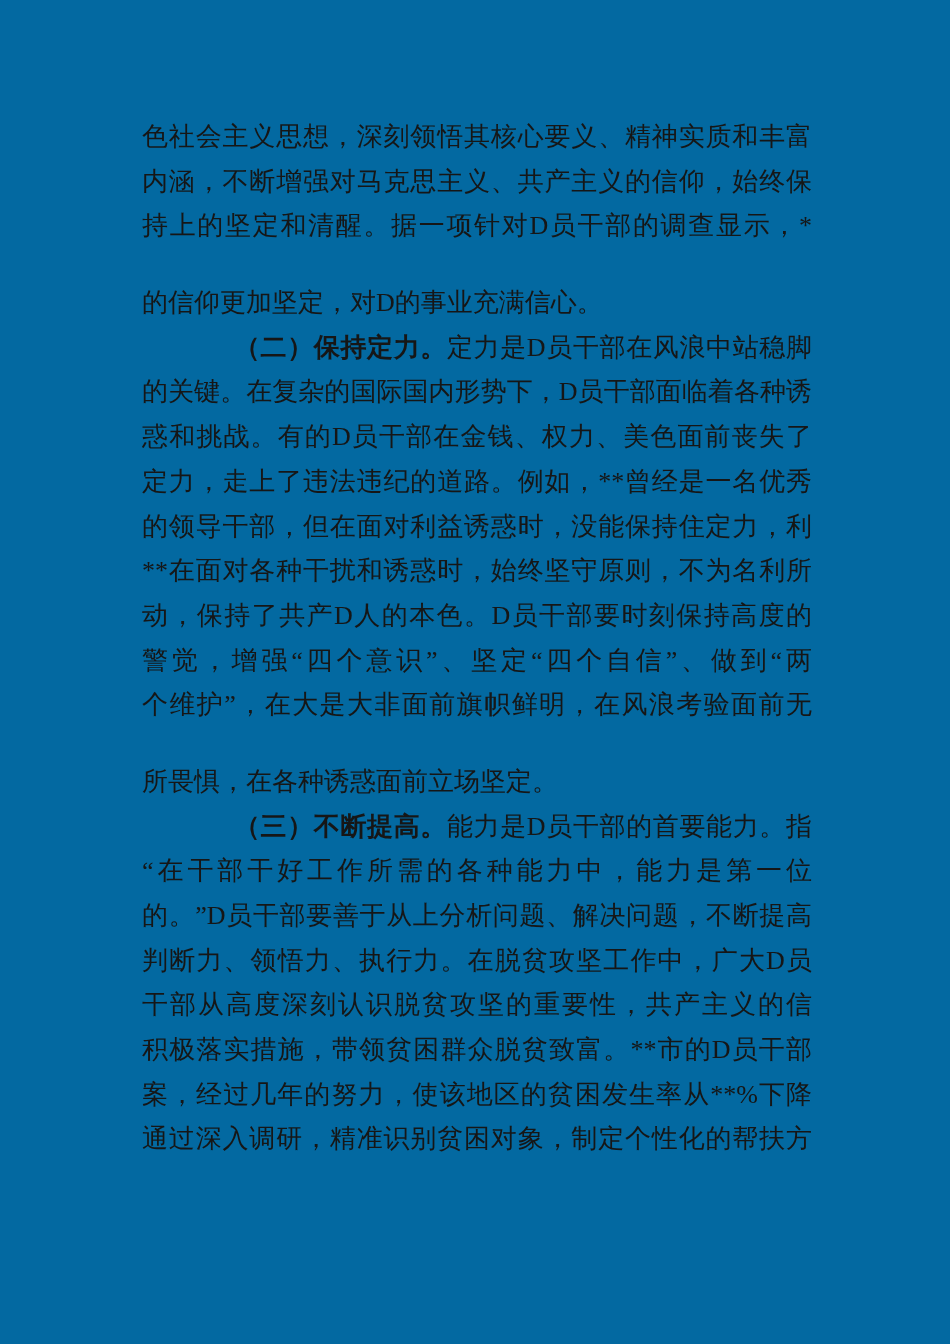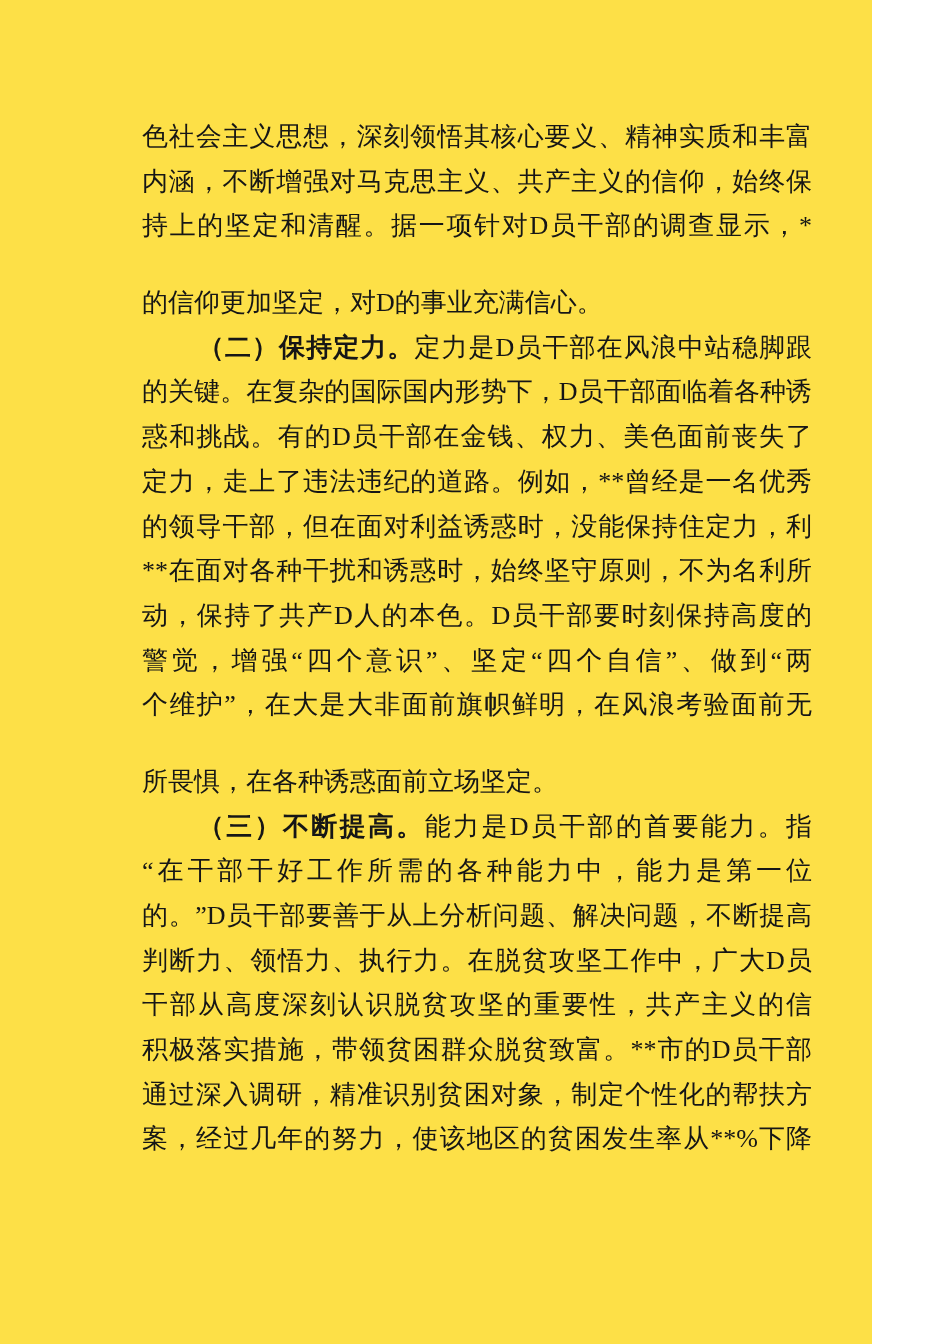--- a/index.html
+++ b/index.html
@@ -3,22 +3,22 @@
 <meta charset="utf-8">
 <style>
   html, body {
     margin: 0; padding: 0;
     width: 950px; height: 1344px;
     background: #ffffff;
     font-family: "Liberation Serif", "DejaVu Serif", serif;
   }
   .page {
     position: relative;
-    width: 872px; height: 1344px;
-    background: #fde047;
+    width: 950px; height: 1344px;
+    background: #0369a1;
     overflow: hidden;
   }
   .textblock {
     position: absolute;
     left: 142px; top: 115px;
     width: 670px;
     color: #161616;
     font-size: 26px;
     line-height: 44.7px;
   }
@@ -30,20 +30,21 @@
   }
   .line.end {
     text-align-last: left;
     margin-top: 32px;
   }
   .line.indent {
     text-indent: 2.15em;
   }
   .b {
     font-weight: bold;
+    margin-left: 36px;
   }
 </style>
 </head>
 <body>
 
 <div class="page">
   <div class="textblock">
 
     <div class="line"><span>色社会主义思想，深刻领悟其核心要义、精神实质和丰富</span></div>
     <div class="line"><span>内涵，不断增强对马克思主义、共产主义的信仰，始终保</span></div>
@@ -60,17 +61,17 @@
     <div class="line"><span>警觉，增强“四个意识”、坚定“四个自信”、做到“两</span></div>
     <div class="line"><span>个维护”，在大是大非面前旗帜鲜明，在风浪考验面前无</span></div>
     <div class="line end"><span>所畏惧，在各种诱惑面前立场坚定。</span></div>
 
     <div class="line indent"><span class="b">（三）不断提高。</span><span>能力是D员干部的首要能力。指出：</span></div>
     <div class="line"><span>“在干部干好工作所需的各种能力中，能力是第一位</span></div>
     <div class="line"><span>的。”D员干部要善于从上分析问题、解决问题，不断提高</span></div>
     <div class="line"><span>判断力、领悟力、执行力。在脱贫攻坚工作中，广大D员</span></div>
     <div class="line"><span>干部从高度深刻认识脱贫攻坚的重要性，共产主义的信仰，</span></div>
     <div class="line"><span>积极落实措施，带领贫困群众脱贫致富。**市的D员干部</span></div>
+    <div class="line"><span>案，经过几年的努力，使该地区的贫困发生率从**%下降</span></div>
     <div class="line"><span>通过深入调研，精准识别贫困对象，制定个性化的帮扶方</span></div>
-    <div class="line"><span>案，经过几年的努力，使该地区的贫困发生率从**%下降</span></div>
 
   </div>
 </div>
 
 </body></html>

